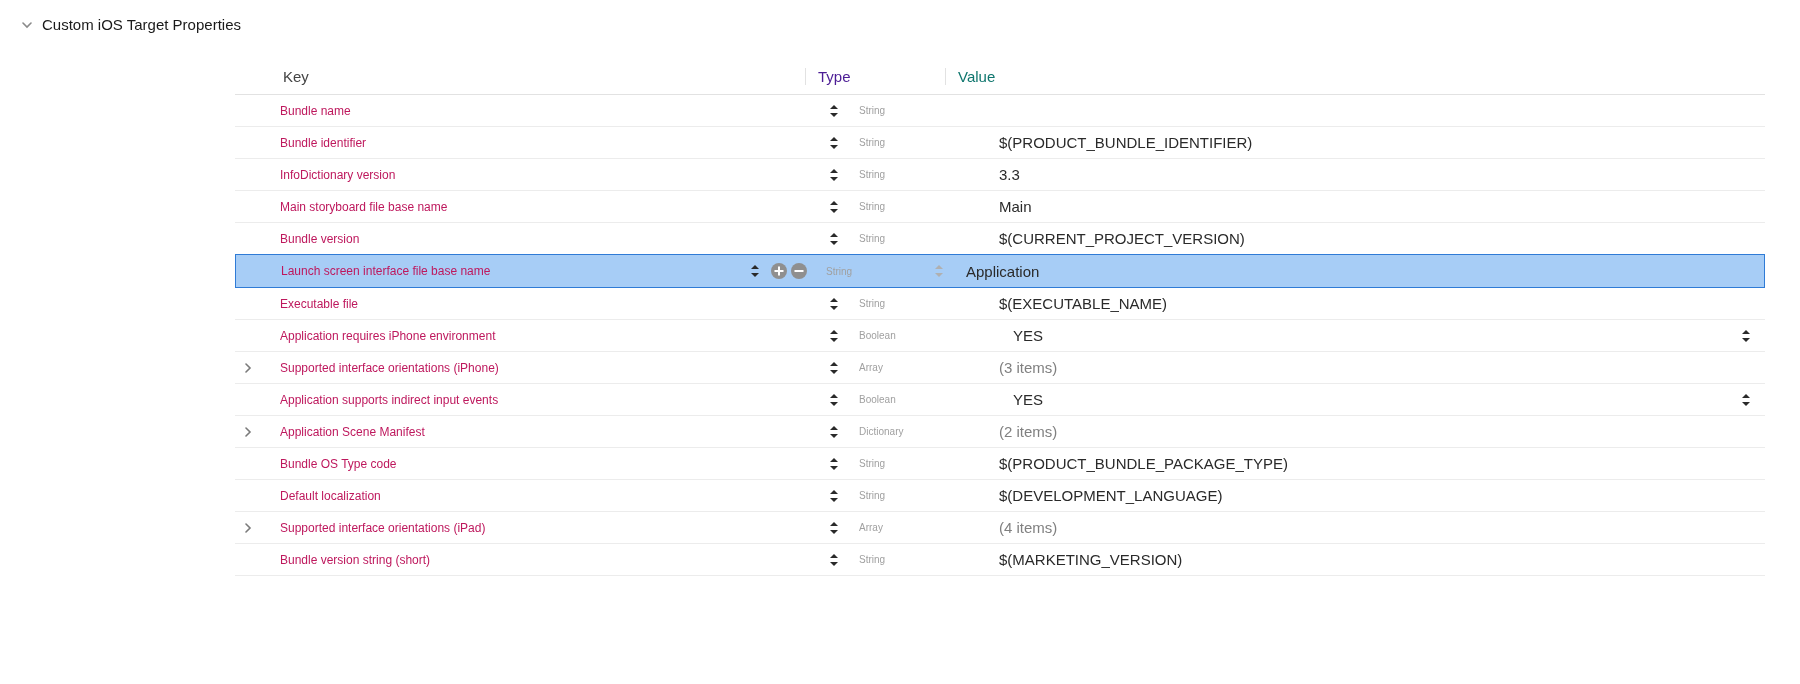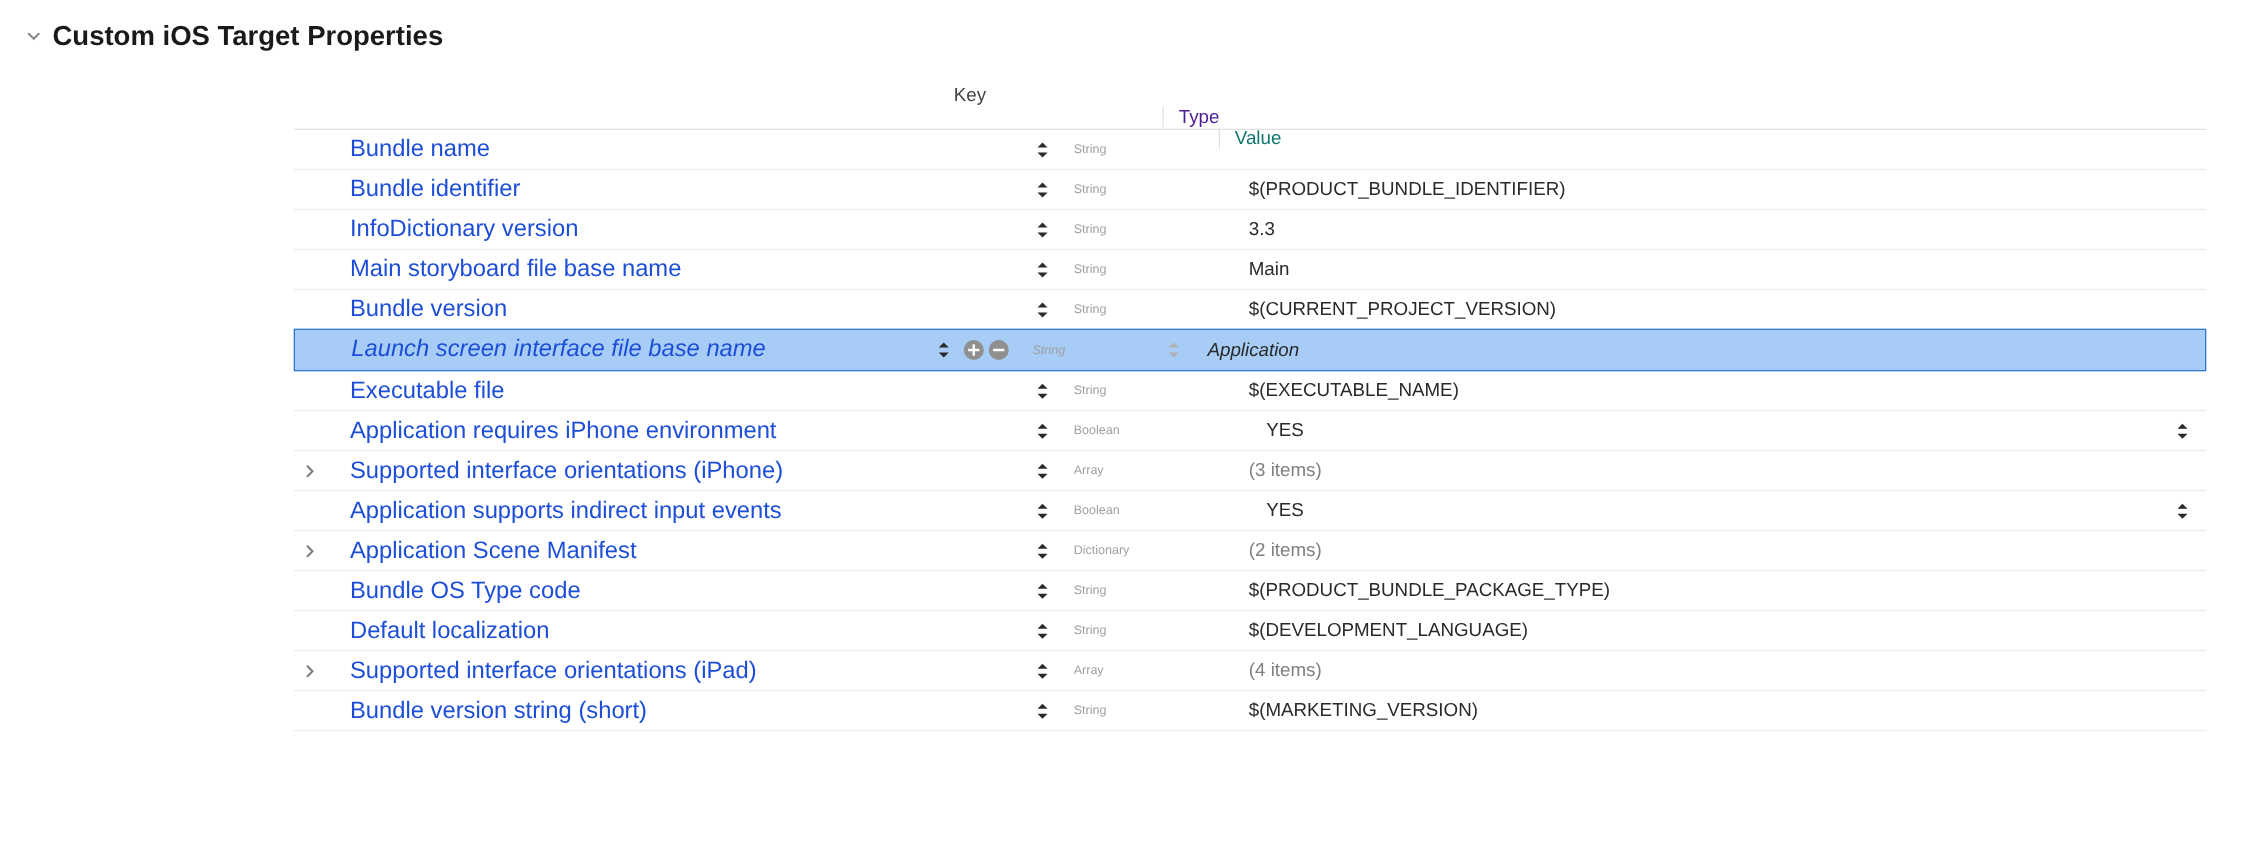--- a/index.html
+++ b/index.html
@@ -10,77 +10,75 @@
     background: #fff;
     width: 1800px;
   }
   .section-header {
     display: flex;
     align-items: center;
     padding: 16px 0 8px 22px;
     gap: 10px;
   }
   .section-title {
-    font-weight: 700;
-    font-size: 22px;
+    font-weight: 400;
+    font-size: 15px;
   }
   .chevron {
     display: inline-block;
     width: 10px;
     height: 10px;
     position: relative;
   }
   .chevron svg { display: block; }
   .table-wrap {
     margin-left: 235px;
     margin-top: 18px;
     width: 1530px;
   }
   .header-row {
     display: flex;
     align-items: center;
     height: 36px;
     border-bottom: 1px solid #e2e2e2;
-    flex-direction: column;
   }
   .hdr-key { width: 570px; padding-left: 48px; color:#444; }
   .hdr-type { width: 140px; border-left: 1px solid #e2e2e2; padding-left: 12px; color:#4c1d95; }
   .hdr-value { flex: 1; border-left: 1px solid #e2e2e2; padding-left: 12px; color:#0f766e; }
   .row {
     display: flex;
     align-items: center;
     height: 32px;
     border-bottom: 1px solid #ececec;
     position: relative;
   }
   .row.selected {
     background: #a7cdf6;
     border: 1px solid #2f7bd6;
     margin: -1px 0 0 0;
     height: 34px;
-    font-style: italic;
   }
   .key-cell {
     width: 612px;
     display: flex;
     align-items: center;
     padding-left: 3px;
     position: relative;
   }
   .disclosure-slot {
     width: 20px;
     display: flex;
     justify-content: center;
     align-items: center;
     flex-shrink: 0;
   }
   .key-text {
     padding-left: 22px;
-    font-size: 19px;
-    color: #1d4ed8;
+    font-size: 12px;
+    color: #be185d;
     flex: 1;
     white-space: nowrap;
   }
   .key-sort {
     width: 18px;
     display: flex;
     align-items: center;
     justify-content: center;
     flex-shrink: 0;
     margin-right: 4px;

